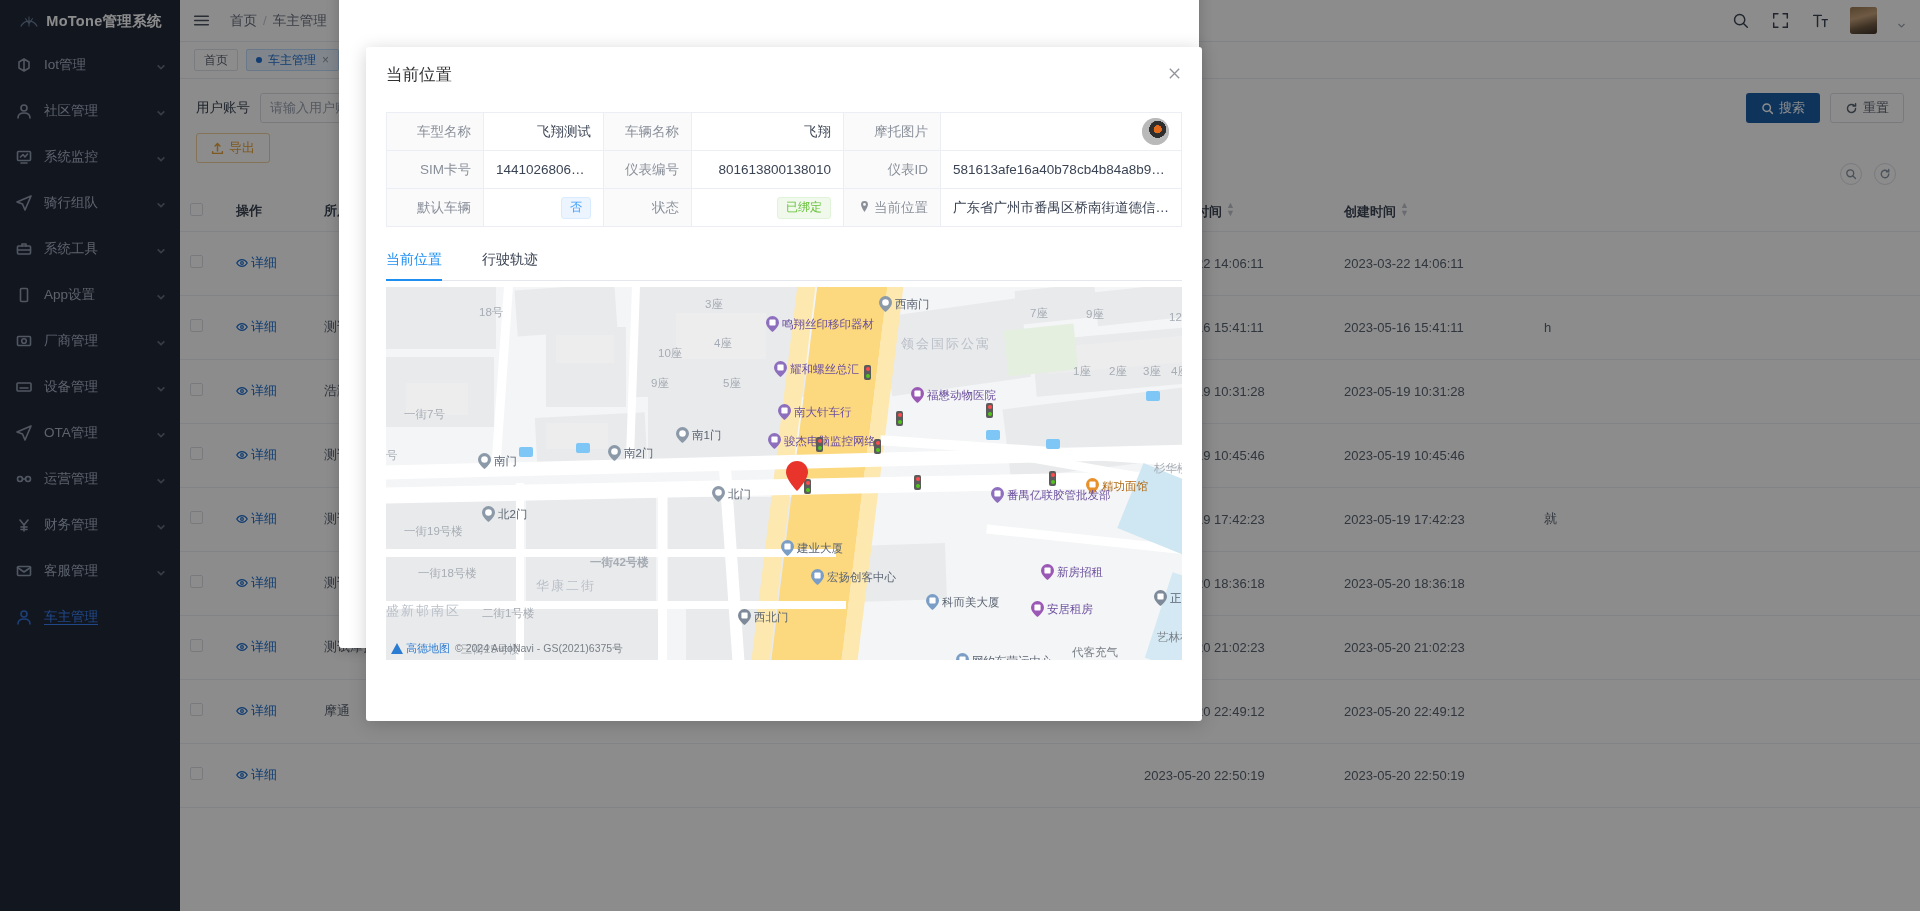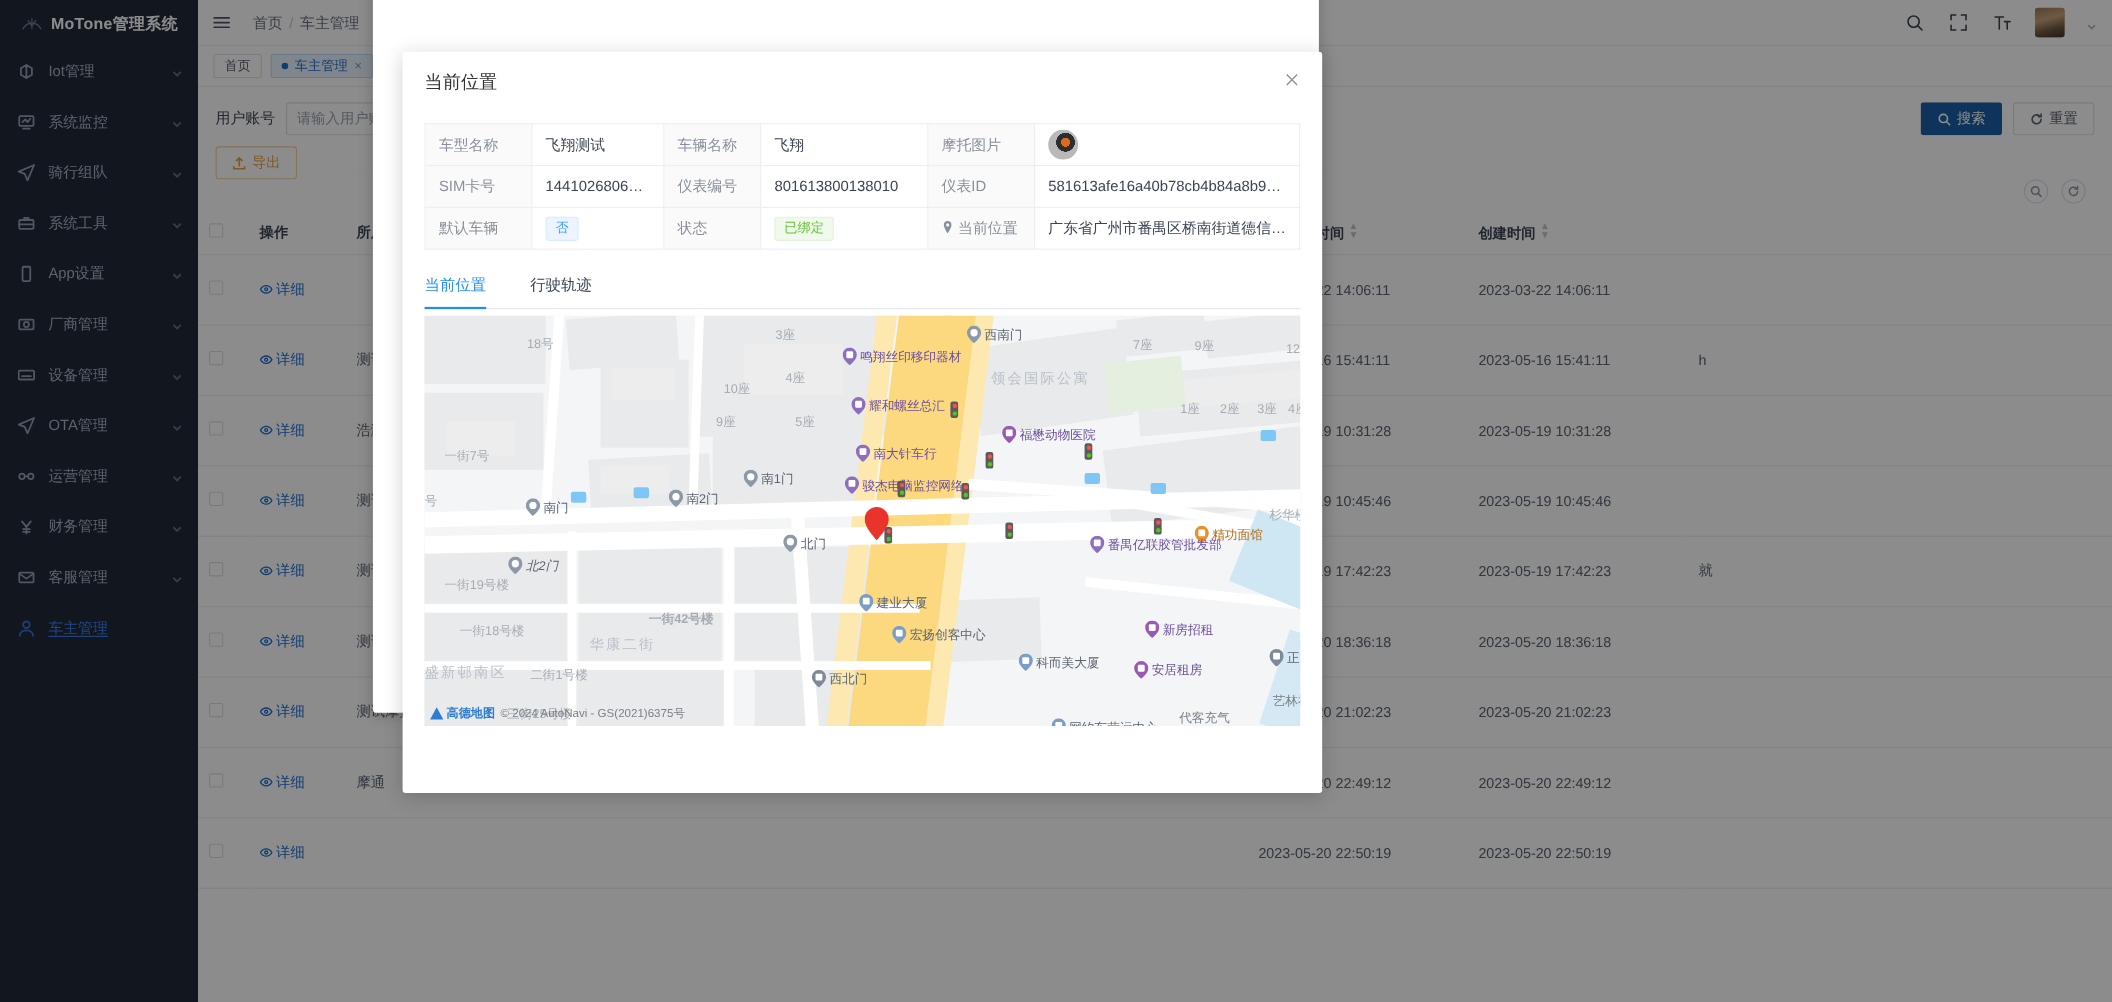--- a/index.html
+++ b/index.html
@@ -134,21 +134,21 @@
     background: #fff; border-radius: 3px; z-index: 22;
     box-shadow: 0 3px 18px rgba(0,0,0,.18);
     display: flex; flex-direction: column;
   }
   #modal-inner .mhead2 {
     height: 56px; display: flex; align-items: center; padding: 0 20px; flex: 0 0 56px;
   }
   #modal-inner .mtitle { font-size: 16.5px; color: #303133; }
   #modal-inner .mclose2 { margin-left: auto; color: #909399; cursor: pointer; }
   #modal-inner .mclose2 svg { width: 15px; height: 15px; stroke: currentColor; stroke-width: 1.4; }
-  #modal-inner .mbody { flex: 1 1 auto; padding: 9px 20px 0 20px; overflow: hidden; }
+  #modal-inner .mbody { flex: 1 1 auto; padding: 9px 20px 0 20px; overflow: hidden; text-align: right; }
 
   
   table.info { width: 100%; border-collapse: collapse; font-size: 13.5px;
     border: 1px solid #ebeef5; table-layout: fixed; }
   table.info td { border: 1px solid #ebeef5; padding: 0 12px; height: 38px; color: #3b4454;
      white-space: nowrap; overflow: hidden; text-overflow: ellipsis; }
   table.info td.k { background: #fafafa; color: #8a909a; width: 97px; }
   table.info td.k.pin { display: table-cell; }
   table.info td.k .pinwrap { display: inline-flex; align-items: center; gap: 4px; }
   table.info td.k svg { width: 11px; height: 11px; fill: #8a909a; }
@@ -188,21 +188,21 @@
   .gate .gdot { width: 13px; height: 16px; flex: 0 0 13px; }
   .light { position: absolute; width: 7px; height: 15px; border-radius: 2px;
      background: #5b5b5b; }
   .light i { position: absolute; left: 1.5px; width: 4px; height: 4px; border-radius: 50%; display: block; }
   .light i.r { top: 1.5px; background: #ff4d4f; }
   .light i.g { top: 8.5px; background: #52c41a; }
   .bus { position: absolute; width: 14px; height: 10px; border-radius: 2px; background: #7ec6f5; }
   .marker { position: absolute; width: 22px; height: 30px; }
   #mapattr { position: absolute; left: 5px; bottom: 4px; display: flex; align-items: center;
      gap: 5px; font-size: 10.5px; color: #7a8088; }
-  #mapattr .amaplogo { display: flex; align-items: center; gap: 3px; font-weight: bold; color: #2b7cd3; font-size: 11px; }
+  #mapattr .amaplogo { display: flex; align-items: center; gap: 3px; font-weight: normal; color: #2b7cd3; font-size: 11px; }
   #mapattr .tri { width: 0; height: 0; border-left: 6px solid transparent;
      border-right: 6px solid transparent; border-bottom: 11px solid #2b7cd3; }
 </style>
 </head>
 <body>
 
 <div id="sidebar">
   <div class="logo">
     <span class="mark">
       <svg viewBox="0 0 24 22">
@@ -213,20 +213,32 @@
     <span>MoTone管理系统</span>
   </div>
   <div id="nav-list">
       <div class="nav-item">
         <span class="ico">
           <svg viewBox="0 0 16 16" stroke-linecap="round" stroke-linejoin="round">
             <path d="M8 2v12M3 5l5-3 5 3M3 5v6l5 3 5-3V5"></path>
           </svg>
         </span>
         <span class="lbl">Iot管理</span>
+        <span class="chev"><svg viewBox="0 0 12 12">
+            <path d="M2 4l4 4 4-4"></path>
+          </svg></span>
+      </div>
+      <div class="nav-item">
+        <span class="ico">
+          <svg viewBox="0 0 16 16" stroke-linecap="round" stroke-linejoin="round">
+            <circle cx="8" cy="5" r="3"></circle>
+            <path d="M2 15c0-3.3 2.7-5 6-5s6 1.7 6 5"></path>
+          </svg>
+        </span>
+        <span class="lbl">社区管理</span>
         <span class="chev"><svg viewBox="0 0 12 12">
             <path d="M2 4l4 4 4-4"></path>
           </svg></span>
       </div>
       <div class="nav-item">
         <span class="ico">
           <svg viewBox="0 0 16 16" stroke-linecap="round" stroke-linejoin="round">
             <rect x="1.5" y="2.5" width="13" height="9" rx="1"></rect>
             <path d="M5 14h6M4.5 8l2.5-2.5L9 8l2.5-3"></path>
           </svg>
@@ -900,21 +912,21 @@
               </svg></span>
             <span>南1门</span>
           </div>
           <div class="gate" style="left: 326px; top: 199px;">
             <span class="gdot"><svg viewBox="0 0 13 16">
                 <path d="M6.5 0A6.5 6.5 0 0 0 0 6.5C0 11 6.5 16 6.5 16S13 11 13 6.5A6.5 6.5 0 0 0 6.5 0z" fill="#8c99a8"></path>
                 <rect x="3.2" y="3.2" width="6.6" height="6.6" rx="3.3" fill="#fff"></rect>
               </svg></span>
             <span>北门</span>
           </div>
-          <div class="gate" style="left: 76px; top: 219px; font-style: italic;">
+          <div class="gate" style="left: 96px; top: 219px;">
             <span class="gdot"><svg viewBox="0 0 13 16">
                 <path d="M6.5 0A6.5 6.5 0 0 0 0 6.5C0 11 6.5 16 6.5 16S13 11 13 6.5A6.5 6.5 0 0 0 6.5 0z" fill="#8c99a8"></path>
                 <rect x="3.2" y="3.2" width="6.6" height="6.6" rx="3.3" fill="#fff"></rect>
               </svg></span>
             <span>北2门</span>
           </div>
         </div>
 
       <div class="light" style="left:478px;top:78px;">
           <i class="r"></i>

